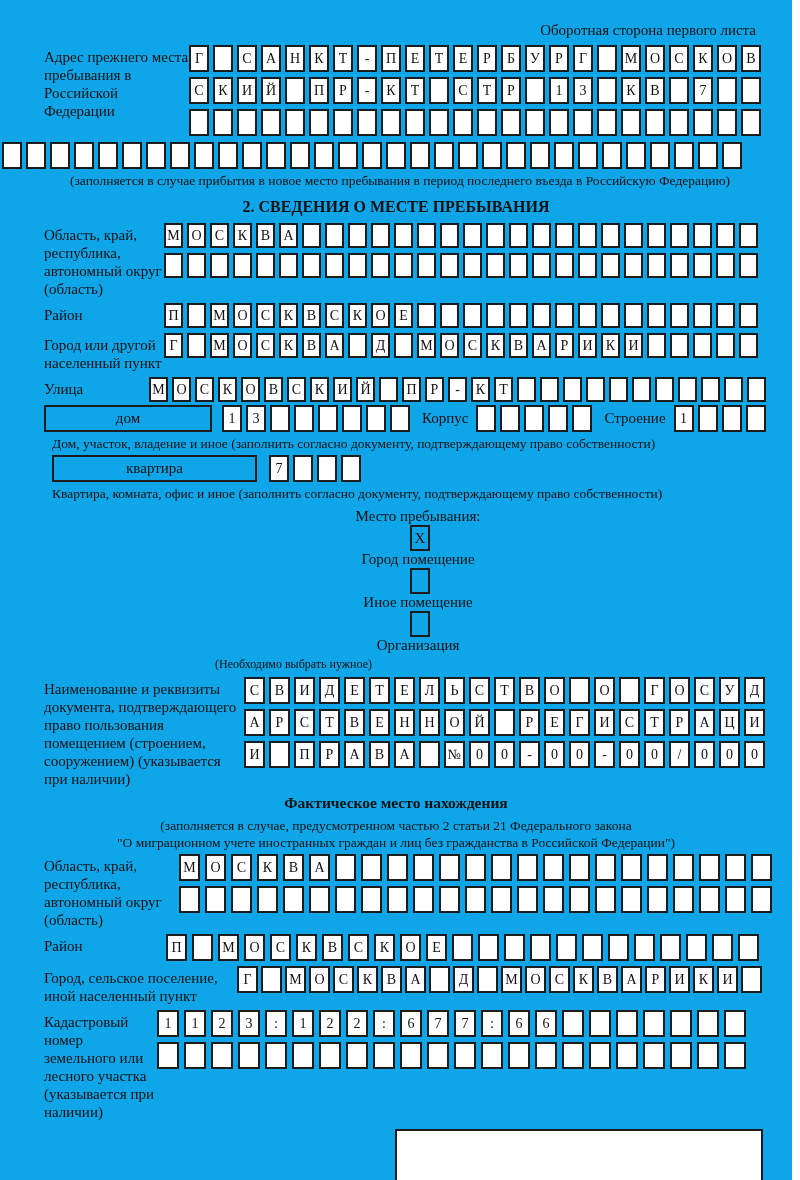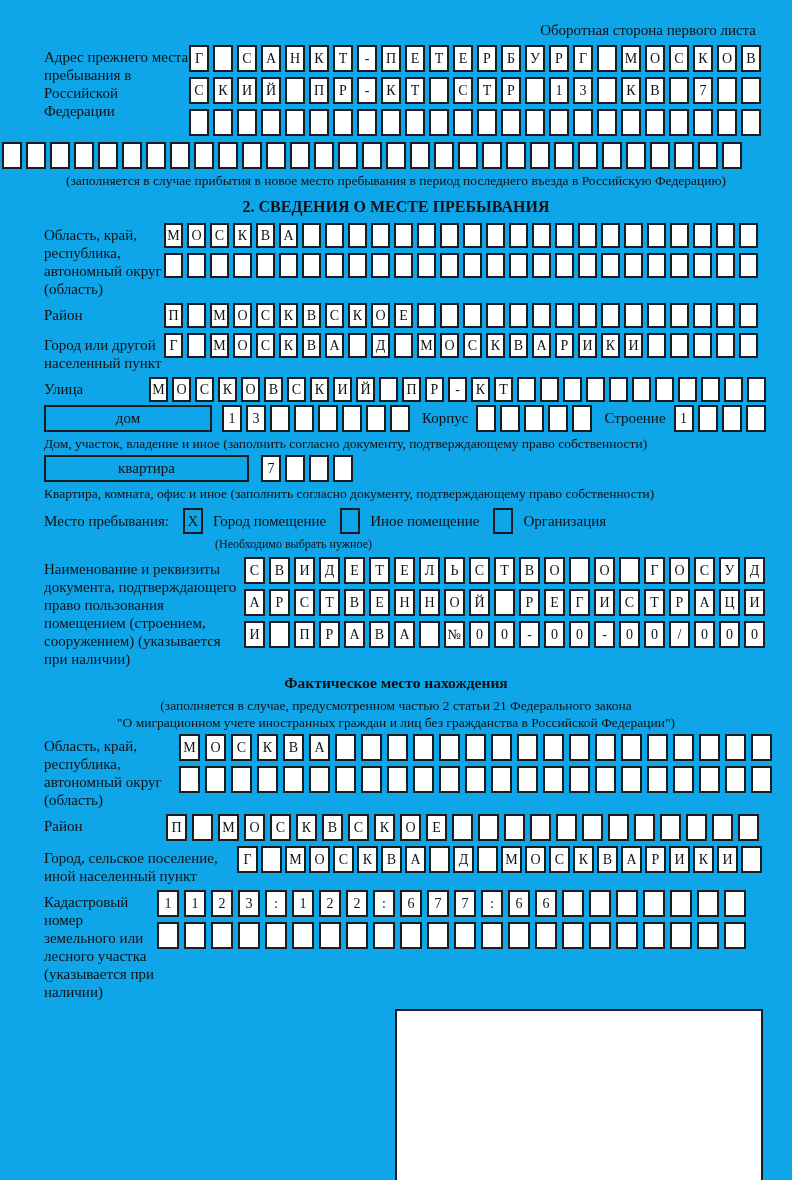--- a/index.html
+++ b/index.html
@@ -44,26 +44,26 @@
   .fc-lbl { width:193px; }
   .cad-lbl { width:113px; }
 
   .widebox { border:2px solid #1c1c1c; height:27px; display:flex; align-items:center;
              justify-content:center; font-size:15px; }
   .dom { width:168px; margin-right:10px; }
   .kvartira { width:205px; margin-right:12px; }
   .house-row { display:flex; align-items:center; margin-top:3px; }
   .house-row .lbl-inline { margin:0 8px 0 12px; }
 
-  .stay { display:flex; align-items:center; margin-top:6px; }
+  .stay { display:flex; align-items:center; margin-top:6px;flex-direction:column; }
   .chk { width:20px; height:26px; border:2px solid #1c1c1c; display:flex; align-items:center;
          justify-content:center; font-size:15px; margin:0 10px 0 14px; flex:0 0 auto; }
   .stay .opt { font-size:15px; white-space:nowrap; }
   .stay-note { margin-left:215px; margin-top:3px; font-size:12px; } .mb3 { margin-bottom:3px; }
-  .mt3 { margin-top:3px; } .mt5 { margin-top:5px; } .mt6 { margin-top:6px; }
+  .mt3 { margin-top:3px;padding-left:8px; } .mt5 { margin-top:5px; } .mt6 { margin-top:6px; }
 
   .stamp-box { margin-left:395px; margin-top:8px; width:368px; height:173px;
                border:2px solid #1c1c1c; background:#fff; }
 </style>
 </head>
 <body>
 
 <div class="page">
 
   <div class="corner">Оборотная сторона первого листа</div>

